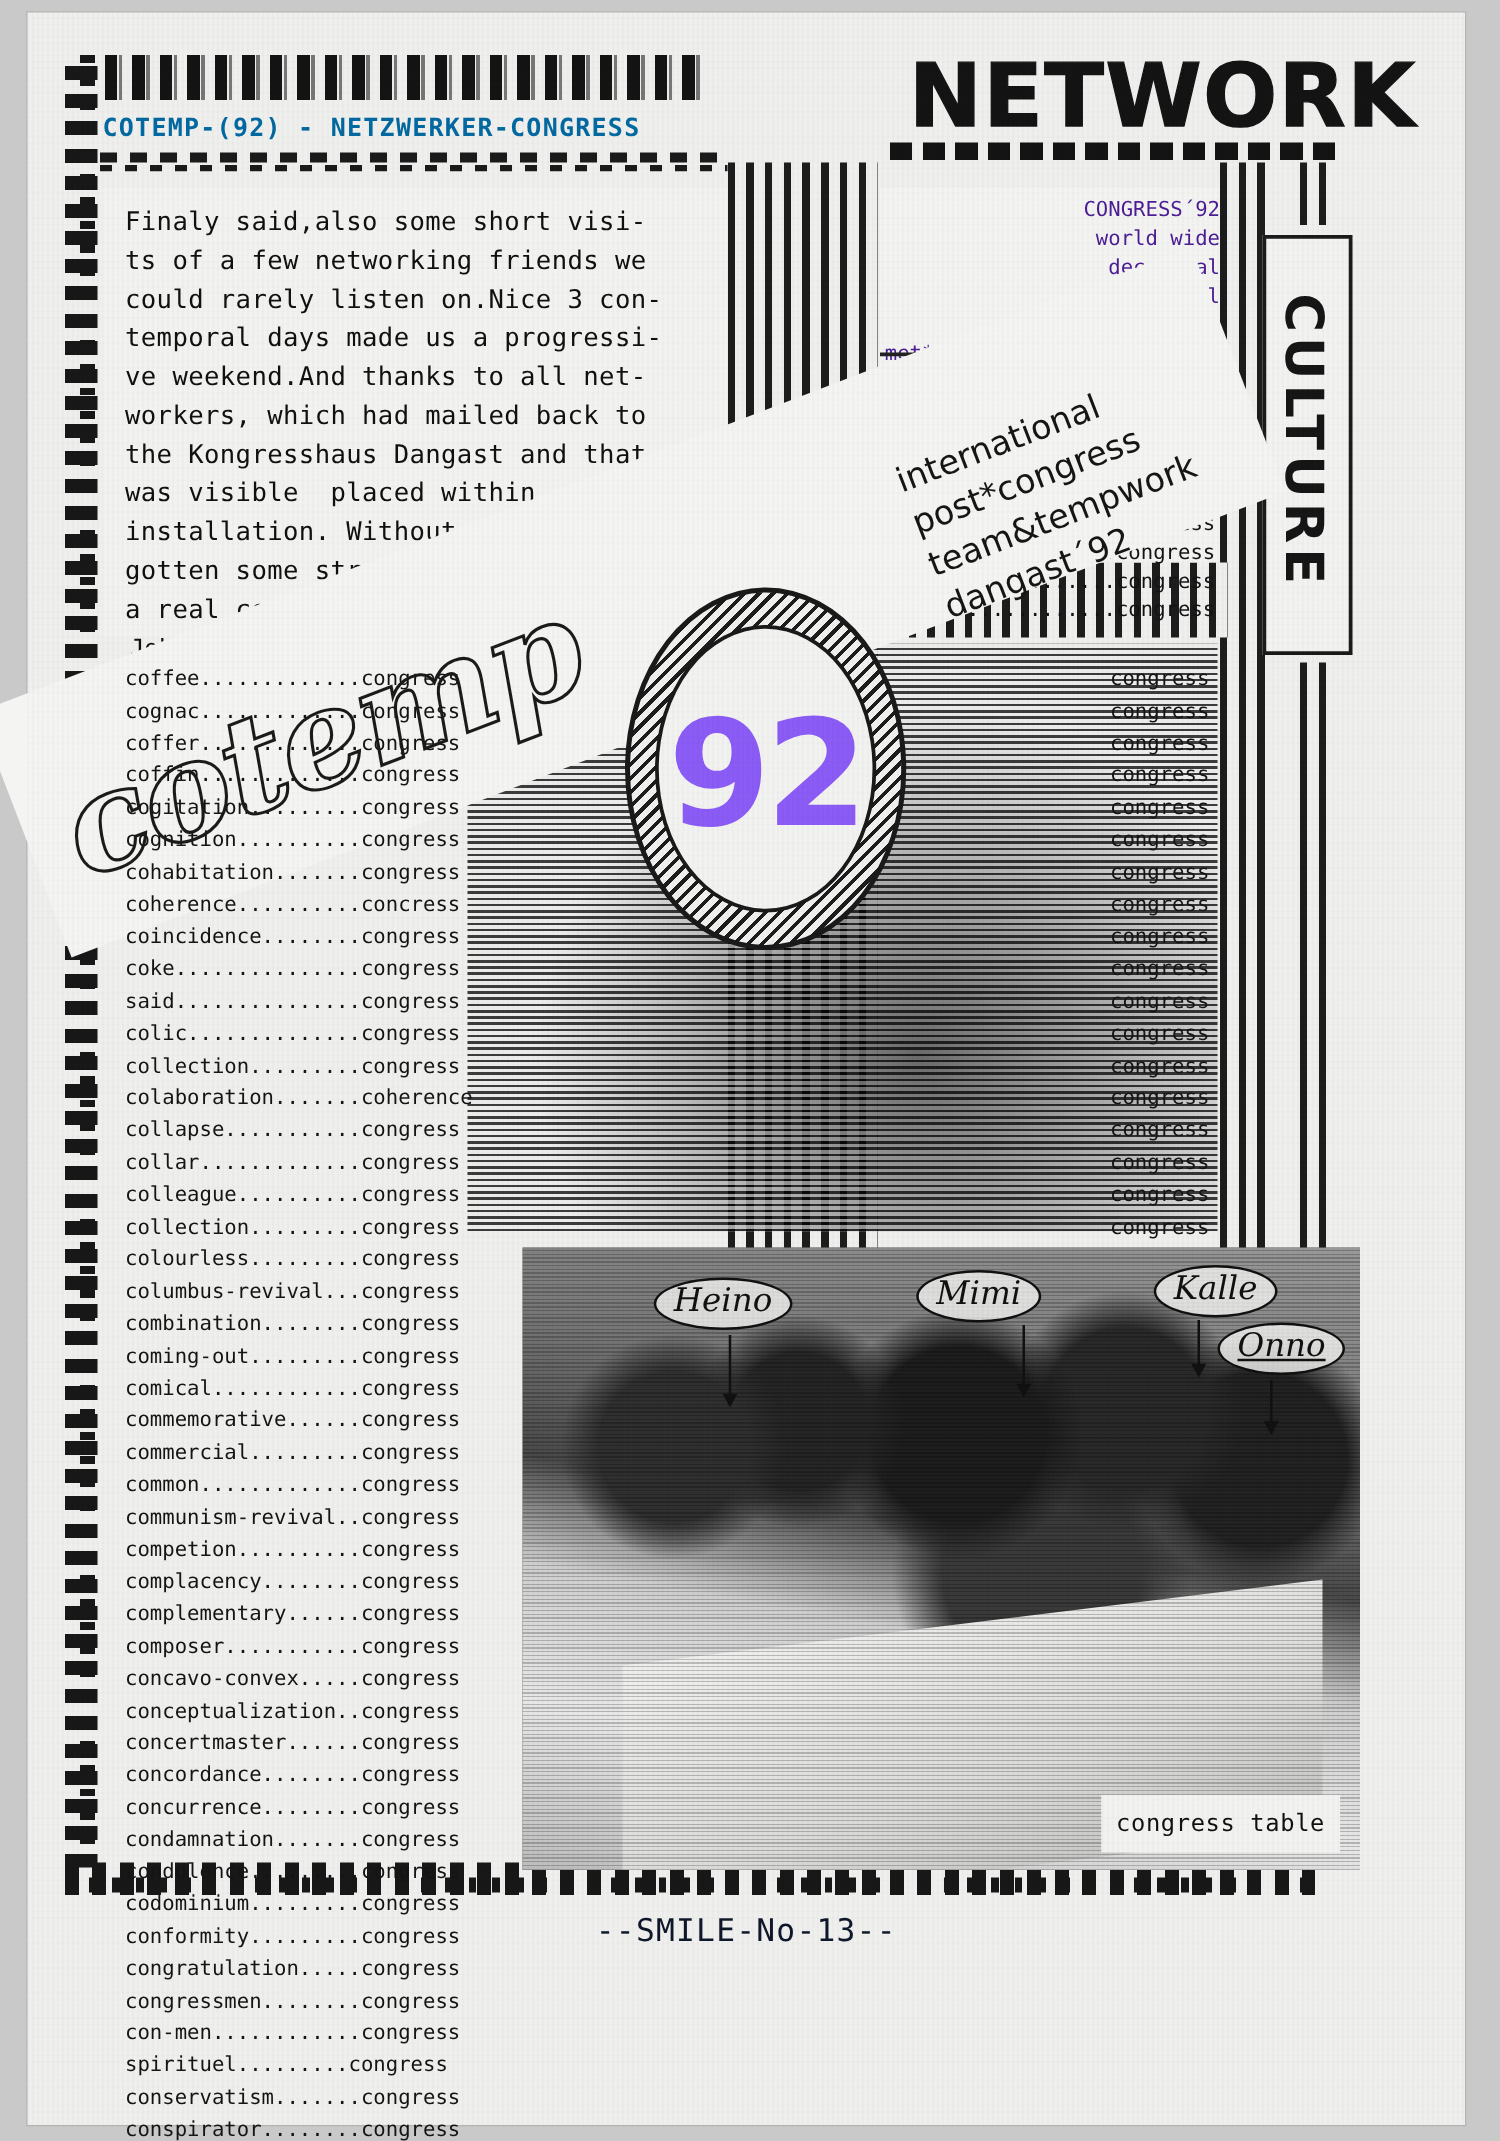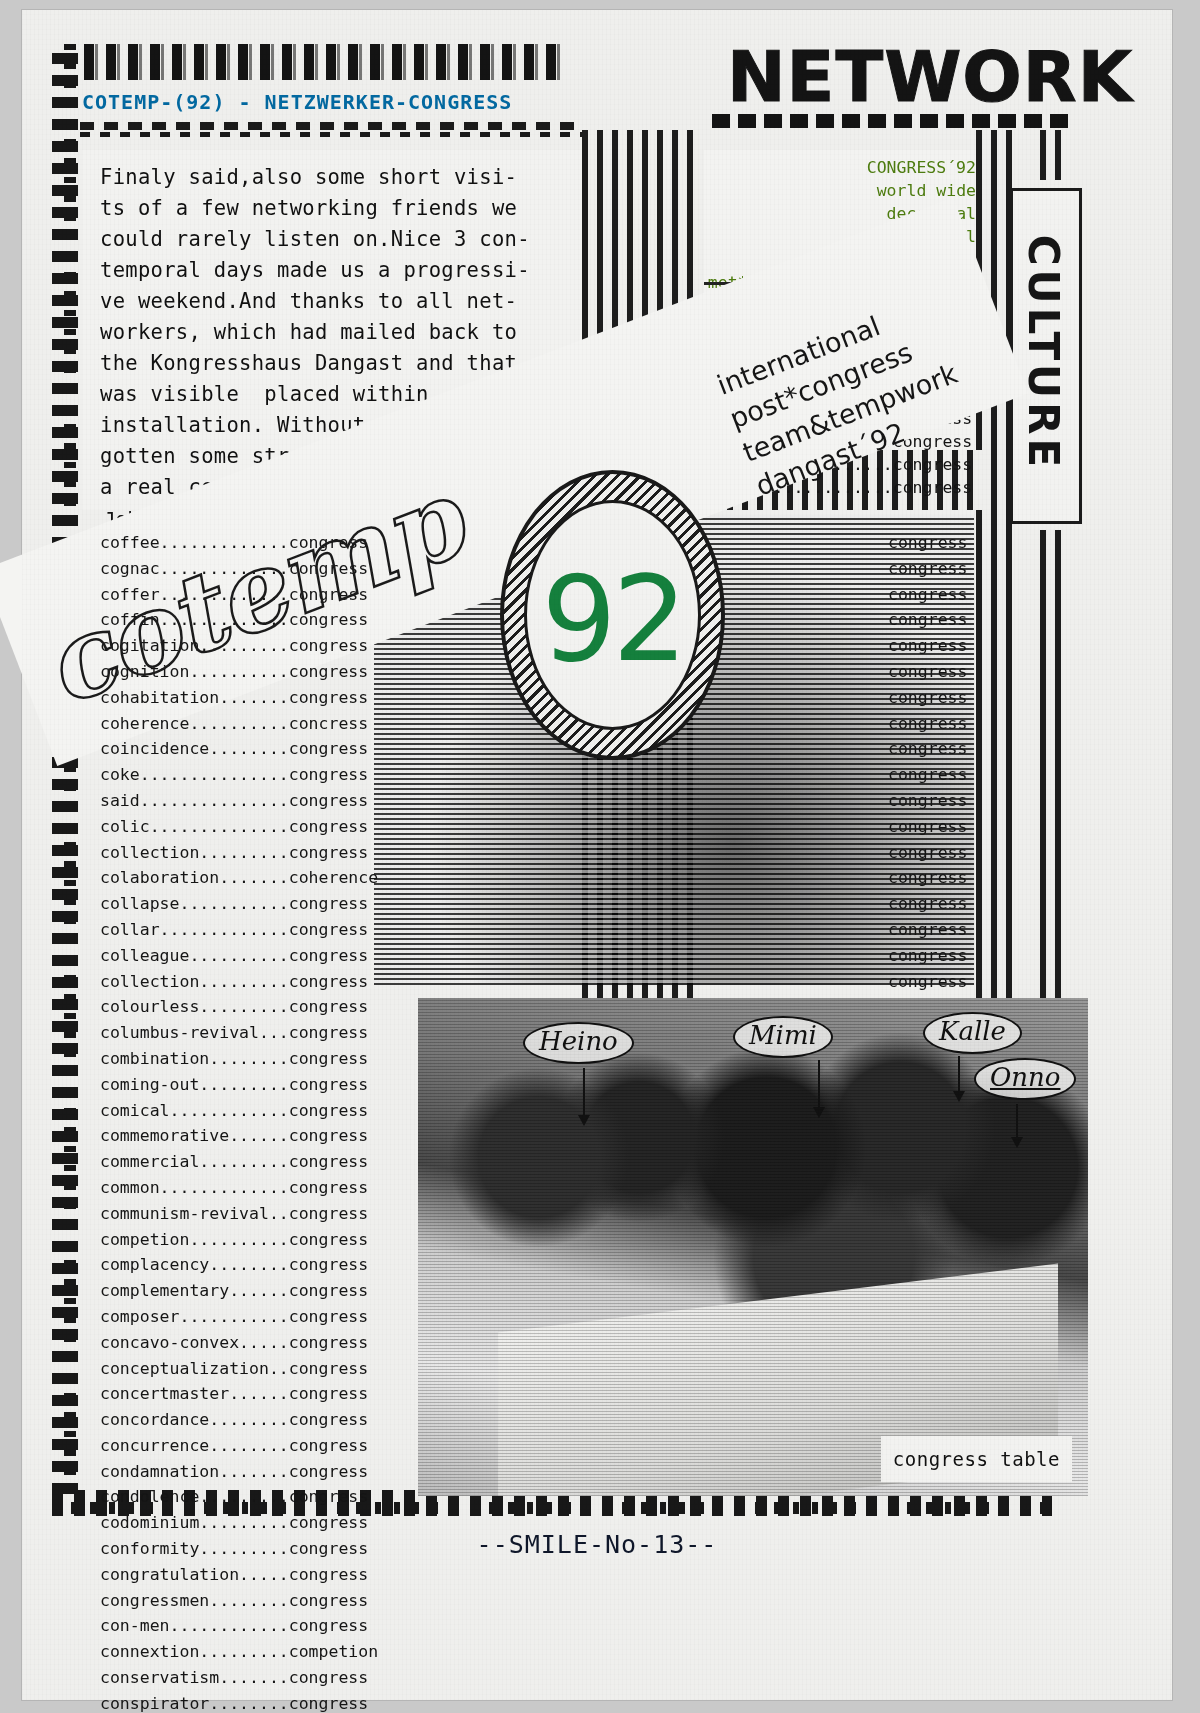--- a/index.html
+++ b/index.html
@@ -119,21 +119,21 @@
   #signature{
     position:absolute;left:215px;top:480px;width:145px;height:40px;
   }
   
   #infobox{
     position:absolute;left:682px;top:140px;width:272px;height:300px;
     background:#f3f3f1;
   }
   #infotop{
     position:absolute;left:682px;top:146px;width:272px;
-    text-align:right;font-size:16.5px;line-height:23px;color:#4d7c0f;
+    text-align:right;font-size:16.5px;line-height:23px;color:#4c1d95;
   }
   #inforule{
     position:absolute;left:682px;top:272px;width:268px;height:3px;background:#222;
   }
   #infolist{
     position:absolute;left:682px;top:282px;width:272px;
     font-size:16.5px;line-height:23px;color:#141414;
   }
   
   #wordcol{
@@ -188,22 +188,22 @@
     border:4px solid #1a1a1a;
     background:repeating-linear-gradient(135deg,#1d1d1d 0 3px,#f0f0ee 3px 8px);
   }
   #circle92 .inner{
     position:absolute;left:24px;top:30px;right:24px;bottom:30px;border-radius:50%;
     border:3px solid #1a1a1a;background:#f2f2f0;
   }
   #circle92 .num{
     position:absolute;inset:0;
     display:flex;align-items:center;justify-content:center;
-    font-family:"DejaVu Sans", sans-serif;font-weight:normal;
-    font-size:118px;color:#15803d;letter-spacing:-4px;
+    font-family:"DejaVu Sans", sans-serif;font-weight:bold;
+    font-size:118px;color:#8b5cf6;letter-spacing:-4px;
     transform:translateY(4px);
   }
   
   #slogan{
     position:absolute;left:690px;top:360px;width:330px;
     transform:rotate(-21deg);
     transform-origin:0 0;
     font-family:"DejaVu Sans", sans-serif;
     font-size:27px;line-height:36px;color:#161616;
     letter-spacing:0px;
@@ -373,21 +373,21 @@
       <div class="wl">concertmaster......congress</div>
       <div class="wl">concordance........congress</div>
       <div class="wl">concurrence........congress</div>
       <div class="wl">condamnation.......congress</div>
       <div class="wl">condolence.........congress</div>
       <div class="wl">codominium.........congress</div>
       <div class="wl">conformity.........congress</div>
       <div class="wl">congratulation.....congress</div>
       <div class="wl">congressmen........congress</div>
       <div class="wl">con-men............congress</div>
-      <div class="wl">connextion.........competion</div>
+      <div class="wl">spirituel.........congress</div>
       <div class="wl">conservatism.......congress</div>
       <div class="wl">conspirator........congress</div>
     </div>
   <div id="rightcol">
       <div class="wl">congress</div>
       <div class="wl">congress</div>
       <div class="wl">congress</div>
       <div class="wl">congress</div>
       <div class="wl">congress</div>
       <div class="wl">congress</div>

